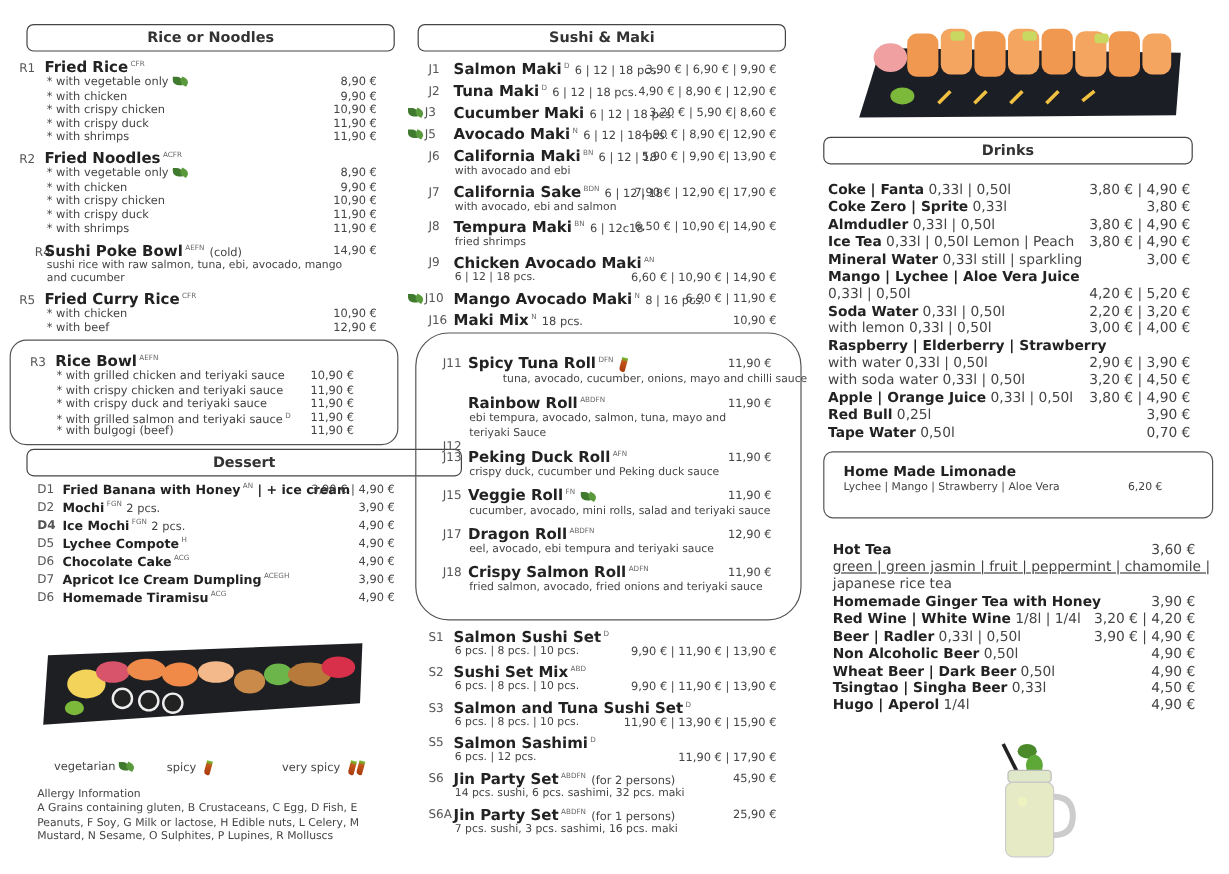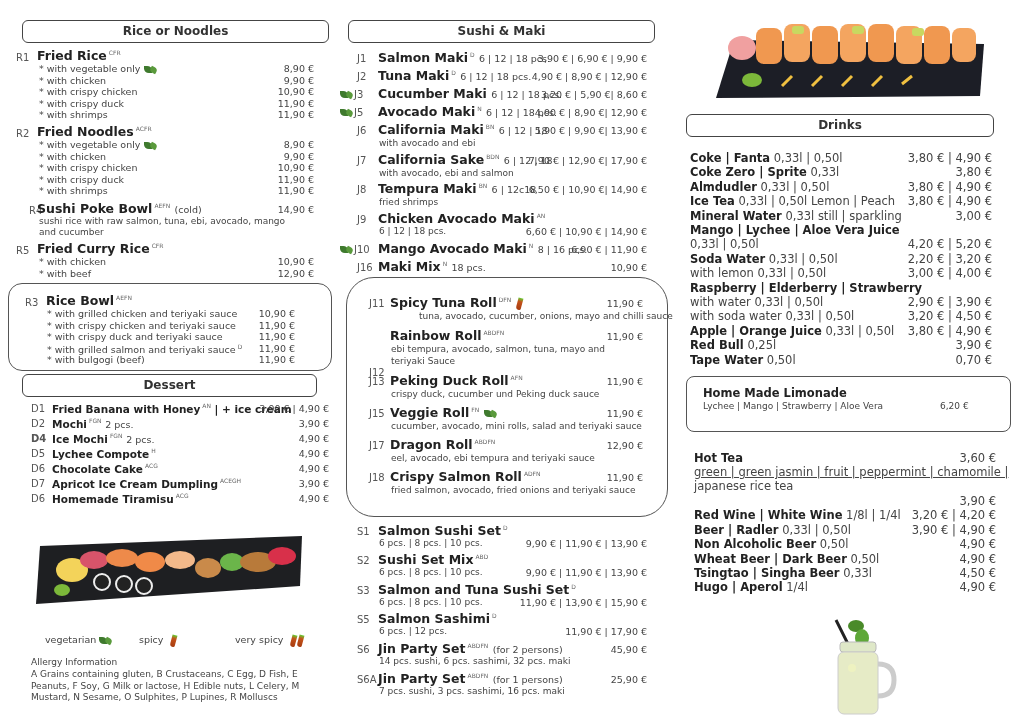--- a/index.html
+++ b/index.html
@@ -76,21 +76,21 @@
 <div class="price" style="right:729px;top:308px;">10,90 €</div>
 <div class="row" style="left:47px;top:320px;">* with crispy chicken and teriyaki sauce</div>
 <div class="price" style="right:729px;top:320px;">11,90 €</div>
 <div class="row" style="left:47px;top:331px;">* with crispy duck and teriyaki sauce</div>
 <div class="price" style="right:729px;top:331px;">11,90 €</div>
 <div class="row" style="left:47px;top:343px;"><span>* with grilled salmon and teriyaki sauce</span><span class="sup">D</span></div>
 <div class="price" style="right:729px;top:343px;">11,90 €</div>
 <div class="row" style="left:47px;top:354px;">* with bulgogi (beef)</div>
 <div class="price" style="right:729px;top:354px;">11,90 €</div>
 
-<div class="hdr-box" style="left:22px;top:374px;width:295px;">Dessert</div>
+<div class="hdr-box" style="left:22px;top:374px;width:363px;">Dessert</div>
 
 <div class="code" style="left:31px;top:403px;">D1</div>
 <div class="abs title sm" style="left:52px;top:402px;"><span>Fried Banana with Honey</span><span class="sup">AN</span> <span>| + ice cream</span></div>
 <div class="price" style="right:695px;top:403px;">3,90 €  | 4,90 €</div>
 
 <div class="code" style="left:31px;top:418px;">D2</div>
 <div class="abs title sm" style="left:52px;top:417px;"><span>Mochi</span><span class="sup">FGN</span> <span class="plain">2 pcs.</span></div>
 <div class="price" style="right:695px;top:418px;">3,90 €</div>
 
 <div class="code" style="left:31px;top:433px;font-weight:bold;">D4</div>
@@ -288,21 +288,21 @@
 <div class="drink" style="top:353px;"><b>Tape Water</b><span> 0,50l</span><span class="p">0,70 €</span></div>
 
 <div class="rbox" style="left:686px;top:376px;width:325px;height:56px;border-radius:8px;"></div>
 <div class="abs title" style="left:703px;top:386px;font-size:11.5px;">Home Made Limonade</div>
 <div class="abs desc" style="left:703px;top:401px;">Lychee | Mango | Strawberry | Aloe Vera</div>
 <div class="price" style="left:940px;top:401px;font-size:9px;">6,20 €</div>
 
 <div class="drink" style="top:451px;left:694px;width:302px;"><b>Hot Tea</b><span></span><span class="p">3,60 €</span></div>
 <div class="drink" style="top:465px;left:694px;width:302px;text-decoration:underline;"><b></b><span>green | green jasmin | fruit | peppermint | chamomile |</span><span class="p"></span></div>
 <div class="drink" style="top:479px;left:694px;width:302px;"><b></b><span>japanese rice tea</span><span class="p"></span></div>
-<div class="drink" style="top:494px;left:694px;width:302px;"><span></span><span class="p">3,90 €</span></div>
+<div class="drink" style="top:494px;left:694px;width:302px;"><b>Homemade Ginger Tea with Honey</b><span></span><span class="p">3,90 €</span></div>
 <div class="drink" style="top:508px;left:694px;width:302px;"><b>Red Wine | White Wine</b><span> 1/8l | 1/4l</span><span class="p">3,20 € | 4,20 €</span></div>
 <div class="drink" style="top:523px;left:694px;width:302px;"><b>Beer | Radler</b><span> 0,33l | 0,50l</span><span class="p">3,90 € | 4,90 €</span></div>
 <div class="drink" style="top:537px;left:694px;width:302px;"><b>Non Alcoholic Beer</b><span> 0,50l</span><span class="p">4,90 €</span></div>
 <div class="drink" style="top:552px;left:694px;width:302px;"><b>Wheat Beer | Dark Beer</b><span> 0,50l</span><span class="p">4,90 €</span></div>
 <div class="drink" style="top:566px;left:694px;width:302px;"><b>Tsingtao | Singha Beer</b><span> 0,33l</span><span class="p">4,50 €</span></div>
 <div class="drink" style="top:580px;left:694px;width:302px;"><b>Hugo | Aperol</b><span> 1/4l</span><span class="p">4,90 €</span></div>
 
 <div class="photo" style="left:826px;top:612px;width:80px;height:110px;">
   <svg width="80" height="110" viewBox="0 0 80 110">
     <line x1="10" y1="8" x2="24" y2="36" stroke="#222" stroke-width="3"></line>

